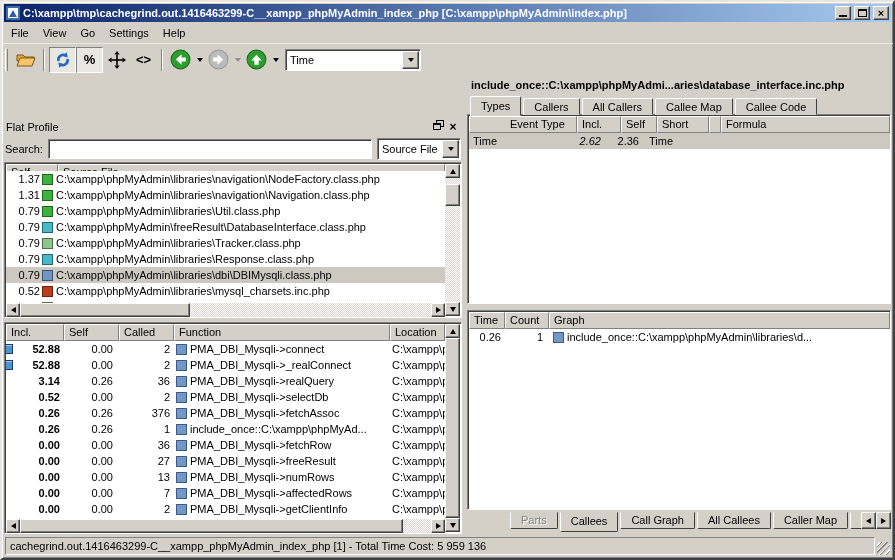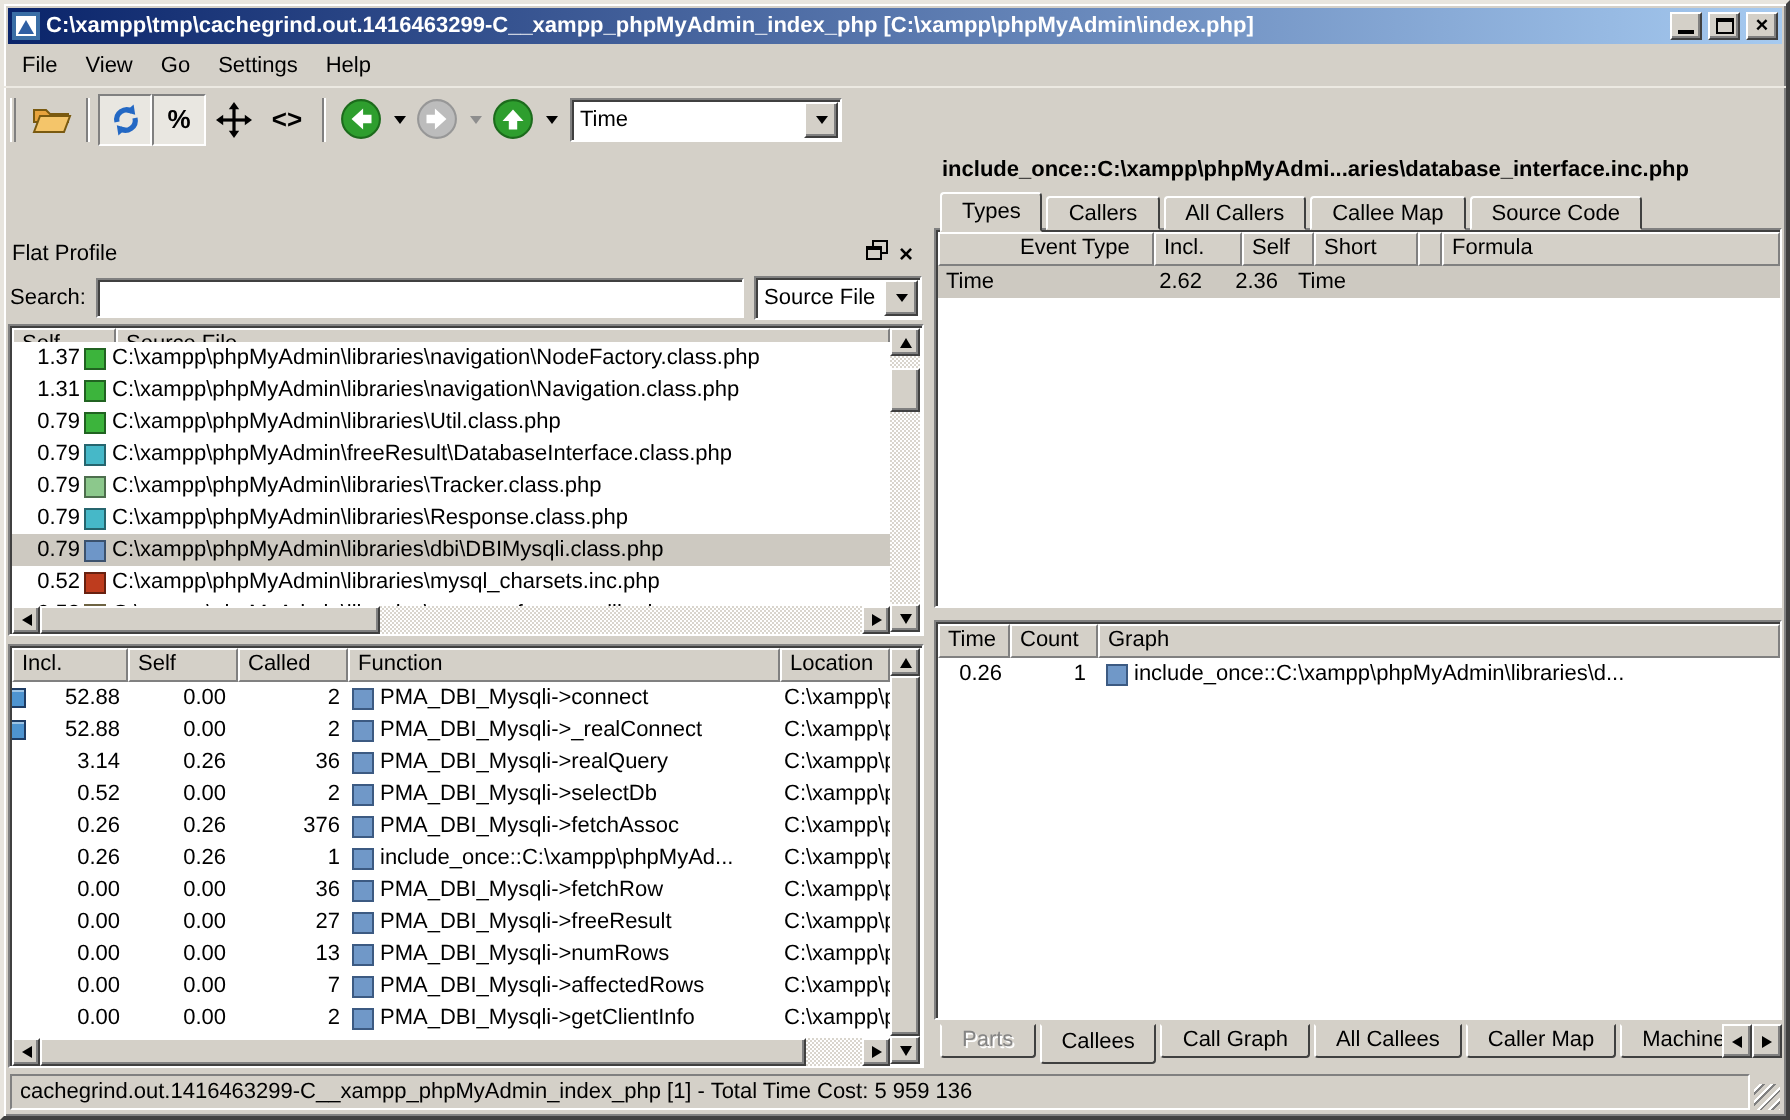--- a/index.html
+++ b/index.html
@@ -95,56 +95,56 @@
   .tri-down{width:0;height:0;border-left:3px solid transparent;border-right:3px solid transparent;border-top:5px solid #000;}
   .tri-left{width:0;height:0;border-top:3px solid transparent;border-bottom:3px solid transparent;border-right:5px solid #000;}
   .tri-right{width:0;height:0;border-top:3px solid transparent;border-bottom:3px solid transparent;border-left:5px solid #000;}
   
   .toplist{height:156px;flex:none;}
   .toplist .rows{margin-top:-10px;flex:none;height:132px;}
   .cell-tself{width:52px;flex:none;text-align:right;padding-right:5px;}
   .cell-file{flex:1;display:flex;align-items:center;overflow:hidden;min-width:0;}
   
   .bottomtable{flex:1;margin-top:4px;}
-  .cell-incl{width:58px;flex:none;display:flex;align-items:center;justify-content:flex-end;padding-right:4px;gap:19px;}
+  .cell-incl{width:58px;flex:none;display:flex;align-items:center;justify-content:flex-end;padding-right:4px;gap:19px;font-weight:bold;}
   .cell-self{width:55px;flex:none;text-align:right;padding-right:6px;}
   .cell-called{width:55px;flex:none;text-align:right;padding-right:4px;}
   .cell-func{width:216px;flex:none;display:flex;align-items:center;overflow:hidden;padding-left:2px;}
   .cell-loc{flex:1;overflow:hidden;padding-left:2px;}
   .h-incl{width:58px;} .h-self{width:55px;} .h-called{width:55px;} .h-func{width:216px;}
   .bar-icon{width:17px;height:10px;flex:none;background:var(--bar-icon);border:1px solid #1e3c64;
     box-shadow:inset 0 1px 0 rgba(255,255,255,.45);}
   .func-icon{width:11px;height:11px;flex:none;background:var(--func-icon);border:1px solid #3c5a82;margin-right:3px;}
   
   .detail-header{height:17px;flex:none;font-weight:bold;white-space:nowrap;overflow:hidden;padding:2px 2px 0 4px;}
   .tabs-top{height:21px;flex:none;display:flex;align-items:flex-end;padding-left:3px;position:relative;z-index:2;}
   .tab-t{height:17px;line-height:16px;padding:0 10px;margin-right:2px;background:var(--chrome);
     border:1px solid;border-color:#fff #404040 var(--chrome) #fff;border-radius:2px 2px 0 0;white-space:nowrap;}
   .tab-t.active{height:20px;line-height:19px;margin-bottom:-1px;}
   .types-frame{height:190px;flex:none;margin-top:-1px;}
   .h-event{width:108px;padding-left:40px;} .h-tincl{width:44px;} .h-tself{width:36px;} .h-short{width:52px;}
   .h-gap{width:12px;padding:1px 0;} 
   .cell-event{width:92px;flex:none;padding-left:4px;}
-  .cell-tincl{width:44px;flex:none;text-align:right;padding-right:4px;}
+  .cell-tincl{width:44px;flex:none;text-align:right;padding-right:4px;font-style:italic;}
   .cell-tself{width:36px;flex:none;text-align:right;padding-right:2px;}
   .cell-short{width:52px;flex:none;padding-left:8px;}
   .cell-gap{width:12px;flex:none;}
   .cell-formula{flex:1;}
   .callees-frame{flex:1;margin-top:6px;}
   .h-time{width:36px;} .h-count{width:44px;}
   .cell-time{width:36px;flex:none;text-align:right;padding-right:4px;}
   .cell-count{width:44px;flex:none;text-align:right;padding-right:6px;}
   .cell-callee{flex:1;display:flex;align-items:center;overflow:hidden;padding-left:4px;}
   .tabs-bottom{height:22px;flex:none;display:flex;align-items:flex-start;padding-left:3px;margin-top:2px;
     position:relative;overflow:hidden;}
   .tab-b{height:17px;line-height:15px;padding:0 10px;margin-right:2px;background:var(--chrome);
     border:1px solid;border-color:#fff #404040 #404040 #fff;border-top-color:var(--chrome);
     border-radius:0 0 2px 2px;white-space:nowrap;}
   .tab-b.active{height:20px;line-height:17px;}
-  .tab-b.disabled{color:#848484;text-shadow:1px 1px 0 #fff;}
+  .tab-b.disabled{color:#848484;text-shadow:1px 1px 0 #fff;margin-left:40px;}
   .tabscroll{position:absolute;right:0;top:0;display:flex;}
   .tabscroll .sbtn{width:15px;height:17px;}
   
   .statusbar{height:23px;flex:none;display:flex;align-items:stretch;padding:2px 3px 3px 3px;gap:2px;position:relative;}
   .status-field{flex:1;border:1px solid;border-color:#808080 #fff #fff #808080;display:flex;align-items:center;
     padding:0 4px;white-space:nowrap;overflow:hidden;}
   .grip{width:13px;height:13px;align-self:flex-end;flex:none;
     background:repeating-linear-gradient(135deg,transparent 0 2px,#fff 2px 3px,#808080 3px 4px);}
 </style>
 </head>
@@ -569,21 +569,21 @@
 
     <div class="rightpane">
       <div class="detail-header">include_once::C:\xampp\phpMyAdmi...aries\database_interface.inc.php</div>
 
       <div class="tabs-top">
 
       <span class="tab-t active">Types</span>
           <span class="tab-t">Callers</span>
           <span class="tab-t">All Callers</span>
           <span class="tab-t">Callee Map</span>
-          <span class="tab-t">Source Code</span>
+          <span class="tab-t">Callee Code</span>
         </div>
 
       <div class="frame types-frame">
         <div class="frame-main">
           <div class="tbl-header">
             <span class="hcell h-event">Event Type</span>
             <span class="hcell h-tincl">Incl.</span>
             <span class="hcell h-tself">Self</span>
             <span class="hcell h-short">Short</span>
             <span class="hcell h-gap"></span>

